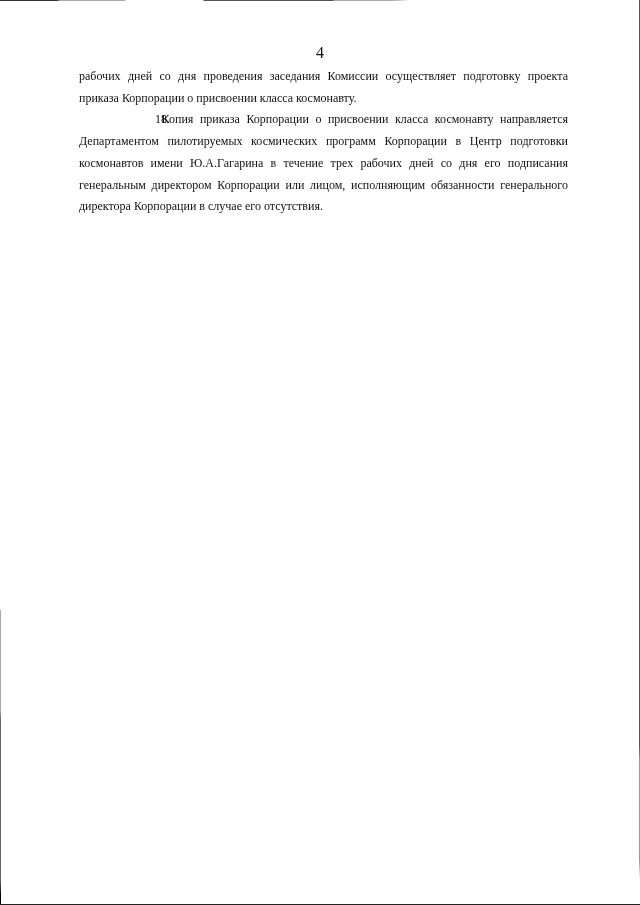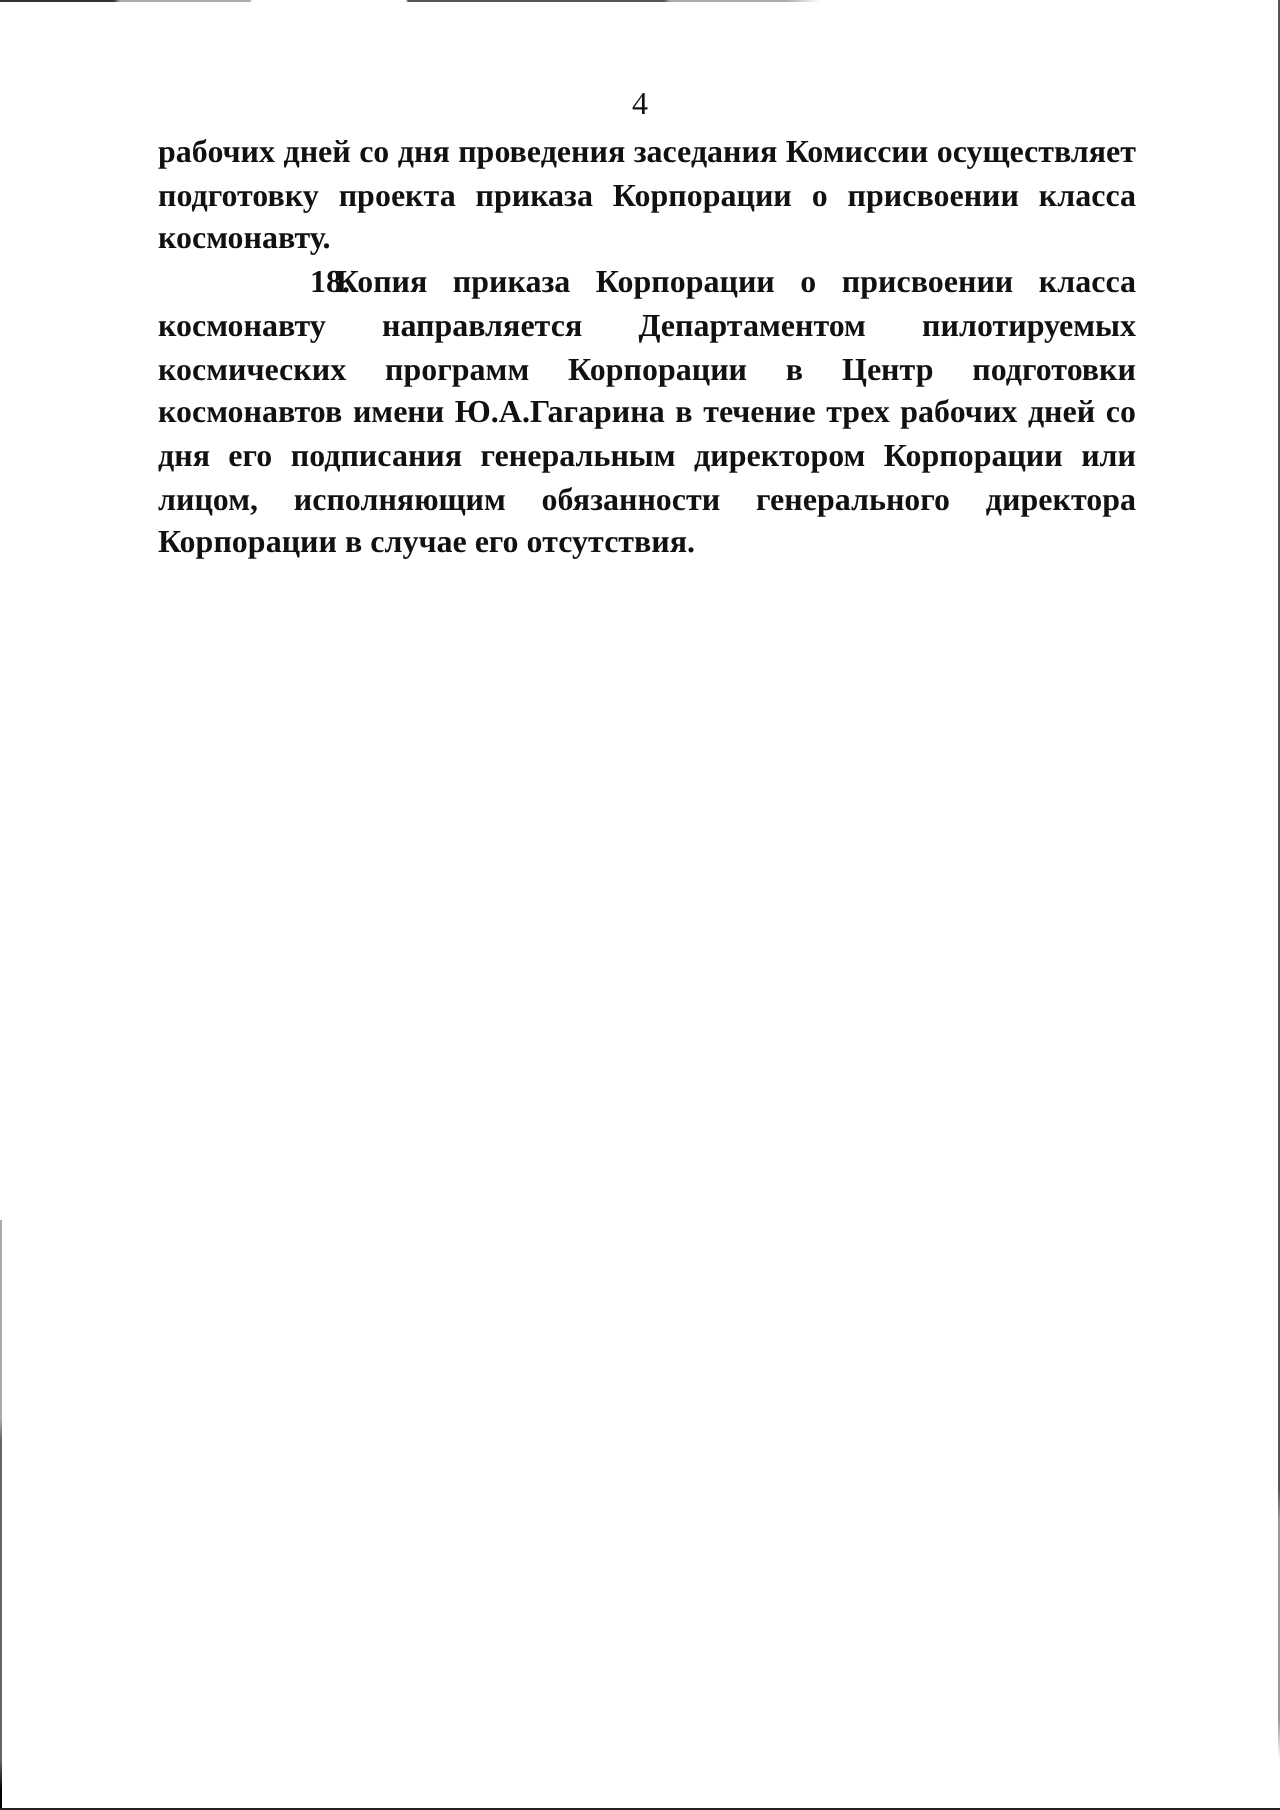--- a/index.html
+++ b/index.html
@@ -26,23 +26,22 @@
     .scan-edge-bottom {
       position: absolute; left: 0; bottom: 0; height: 1px; width: 640px;
       background: #222;
     }
     .page-number {
       position: absolute; top: 44px; left: 0; width: 640px;
       text-align: center; font-size: 16px; line-height: 18px;
     }
     .content {
       position: absolute; left: 79px; top: 66px; width: 489px;
-      font-size: 16px; line-height: 21.7px;
+      font-size: 12px; line-height: 21.7px;
       text-align: justify;
-      font-weight: bold;
     }
     .para { margin: 0; }
     .para.indent { text-indent: 38px; }
     .item-num { display: inline-block; width: 38px; }
   </style>
 </head>
 <body>
 
 <div class="scan-edge-top"></div>
 <div class="scan-edge-right"></div>

